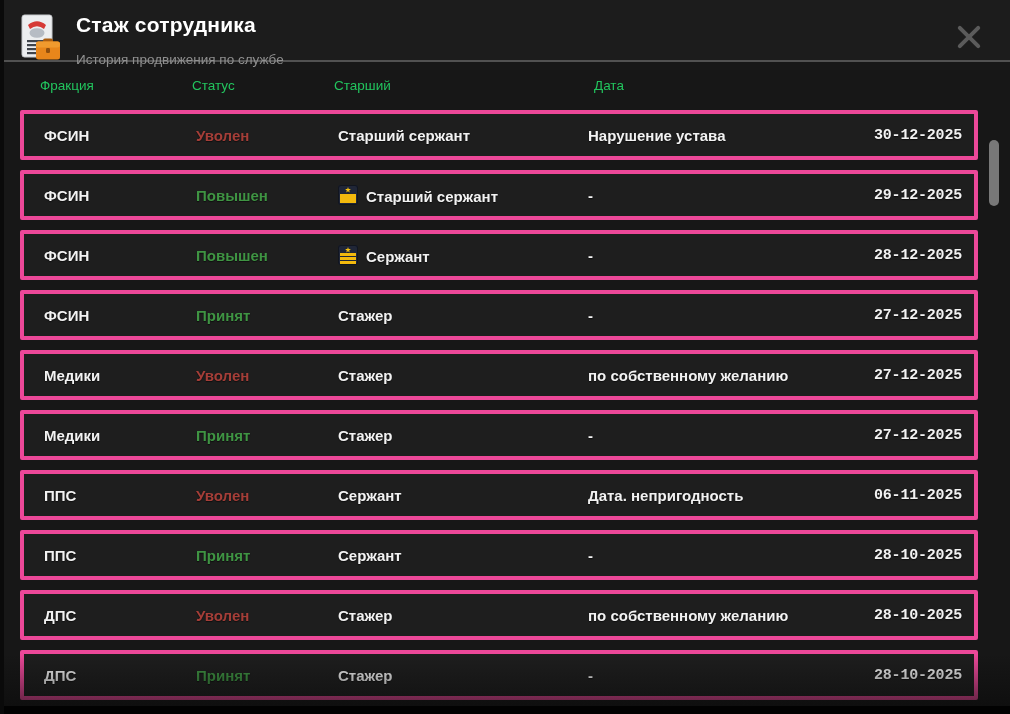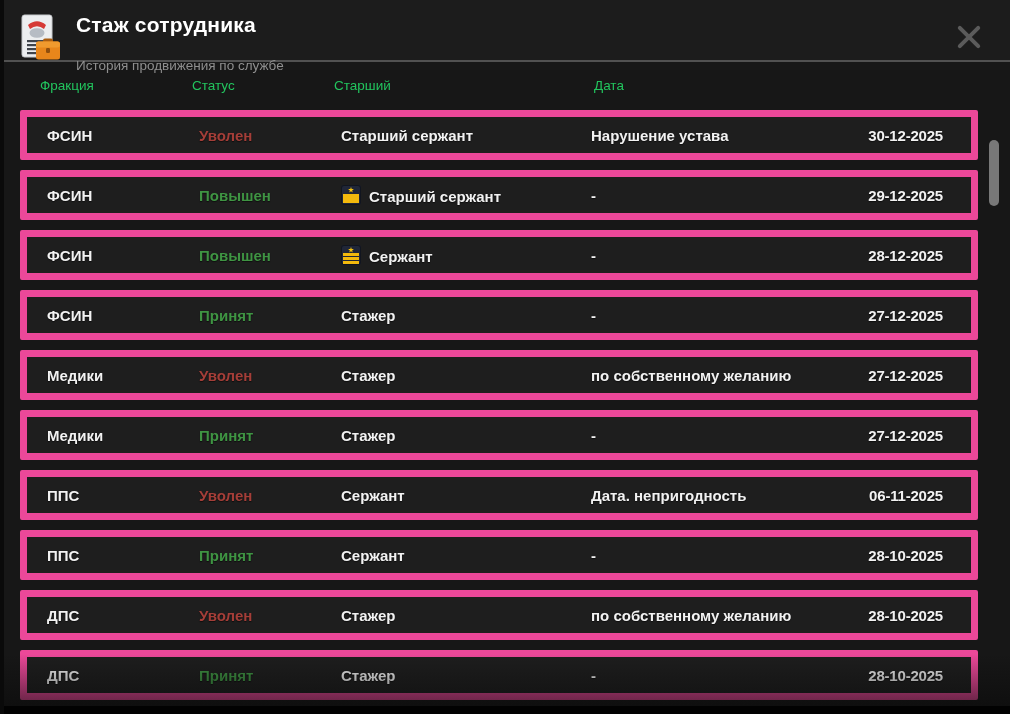--- a/index.html
+++ b/index.html
@@ -8,36 +8,36 @@
   .left-strip{position:absolute;left:0;top:0;bottom:0;width:4px;background:#0a0a0a;z-index:7;}
   .bottom-strip{position:absolute;left:0;bottom:0;width:100%;height:8px;background:#020202;z-index:6;}
   .fade{position:absolute;left:0;bottom:8px;width:100%;height:52px;z-index:5;pointer-events:none;
         background:linear-gradient(to bottom,rgba(23,23,23,0),rgba(10,10,10,0.62));}
 
   
   header{position:relative;height:60px;background:#1c1c1c;}
   .hicon{position:absolute;left:15px;top:12px;width:50px;height:52px;}
   .htext{position:absolute;left:76px;top:13px;}
   .title{font-size:21px;font-weight:700;color:#ffffff;letter-spacing:.2px;}
-  .subtitle{margin-top:21px;font-size:13.5px;color:#8f8f8f;}
+  .subtitle{margin-top:15px;font-size:13.5px;color:#8f8f8f;}
   .close{position:absolute;right:22px;top:18px;width:38px;height:38px;cursor:pointer;}
   .close .b{position:absolute;left:4px;top:17px;width:30px;height:4px;border-radius:2px;background:#5b5b5b;}
   .close .b1{transform:rotate(45deg);}
   .close .b2{transform:rotate(-45deg);}
   .sep{height:2px;background:#515151;}
 
   
   .cols,.row{display:grid;grid-template-columns:152px 142px 250px 1fr 90px;align-items:center;}
   .cols{margin:0 32px 0 20px;padding:16px 12px 17px 20px;color:#22c55e;font-size:13.5px;}
   .cols .c-date{padding-left:10px;}
   .rows{margin:0 32px 0 20px;}
-  .row{height:50px;margin-bottom:10px;padding:0 28px 0 20px;background:#1e1e1e;
-       border:7px solid #ec4899;border-radius:2px;box-sizing:border-box;
+  .row{height:50px;margin-bottom:10px;padding:0 12px 0 20px;background:#1e1e1e;
+       border:4px solid #ec4899;border-radius:2px;box-sizing:border-box;
        font-size:15px;font-weight:700;color:#f2f2f2;text-shadow:0 1px 1px rgba(0,0,0,.55);}
-  .cell.date{text-align:right;letter-spacing:-0.2px;}
+  .cell.date{text-align:right;letter-spacing:-0.2px;font-family:Liberation Mono, monospace;}
   .cell.rank{display:flex;align-items:flex-end;gap:8px;}
 
   
   .ep{position:relative;display:inline-block;width:20px;height:20px;border-radius:3px;
       background:#202637;box-shadow:0 0 0 1px #11151f inset;flex:0 0 auto;}
   .ep::before{content:"";position:absolute;top:2px;left:50%;transform:translateX(-50%);
       width:6px;height:6px;background:#f3c012;
       clip-path:polygon(50% 0%,62% 35%,98% 35%,69% 57%,80% 92%,50% 70%,20% 92%,31% 57%,2% 35%,38% 35%);}
   .ep::after{content:"";position:absolute;left:2px;right:2px;}
   .ep-senior::after{top:9px;height:9px;background:#f3b90d;}

